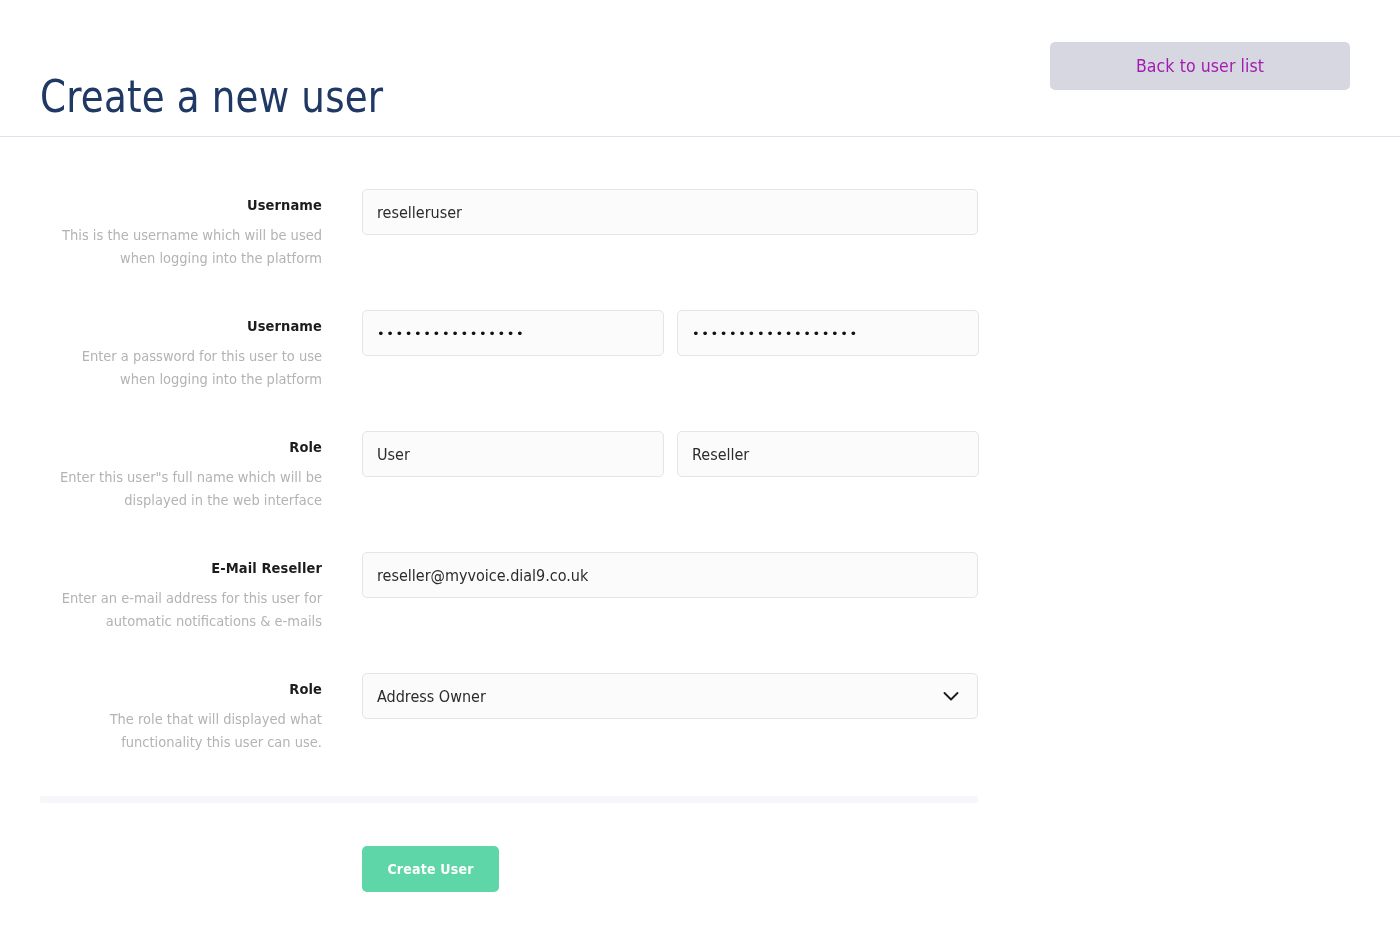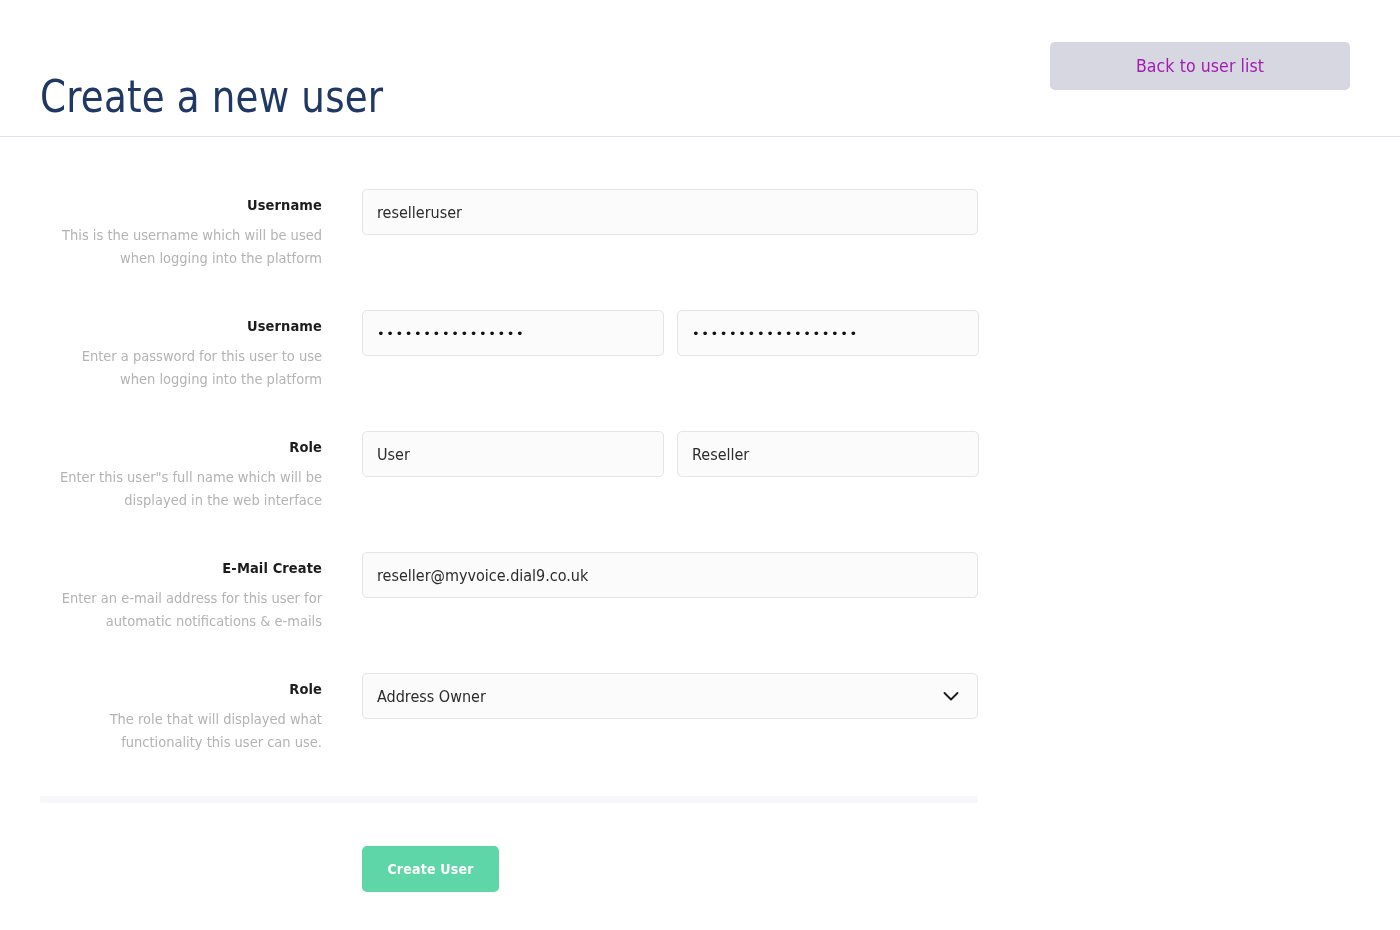--- a/index.html
+++ b/index.html
@@ -257,21 +257,21 @@
     <div class="input-col">
       <input class="text-input input-half" type="text" value="User" style="">
       <input class="text-input input-half" type="text" value="Reseller" style="">
     </div>
   </div>
 
   <div class="row-gap"></div>
 
   <div class="form-row">
     <div class="label-col">
-      <span class="field-label">E-Mail Create</span>
+      <span class="field-label">E-Mail Reseller</span>
       <span class="field-help">Enter an e-mail address for this user for automatic notifications &amp; e-mails</span>
     </div>
     <div class="input-col">
       <input class="text-input input-full" type="text" value="reseller@myvoice.dial9.co.uk" style="">
     </div>
   </div>
 
   <div class="row-gap"></div>
 
   <div class="form-row">

